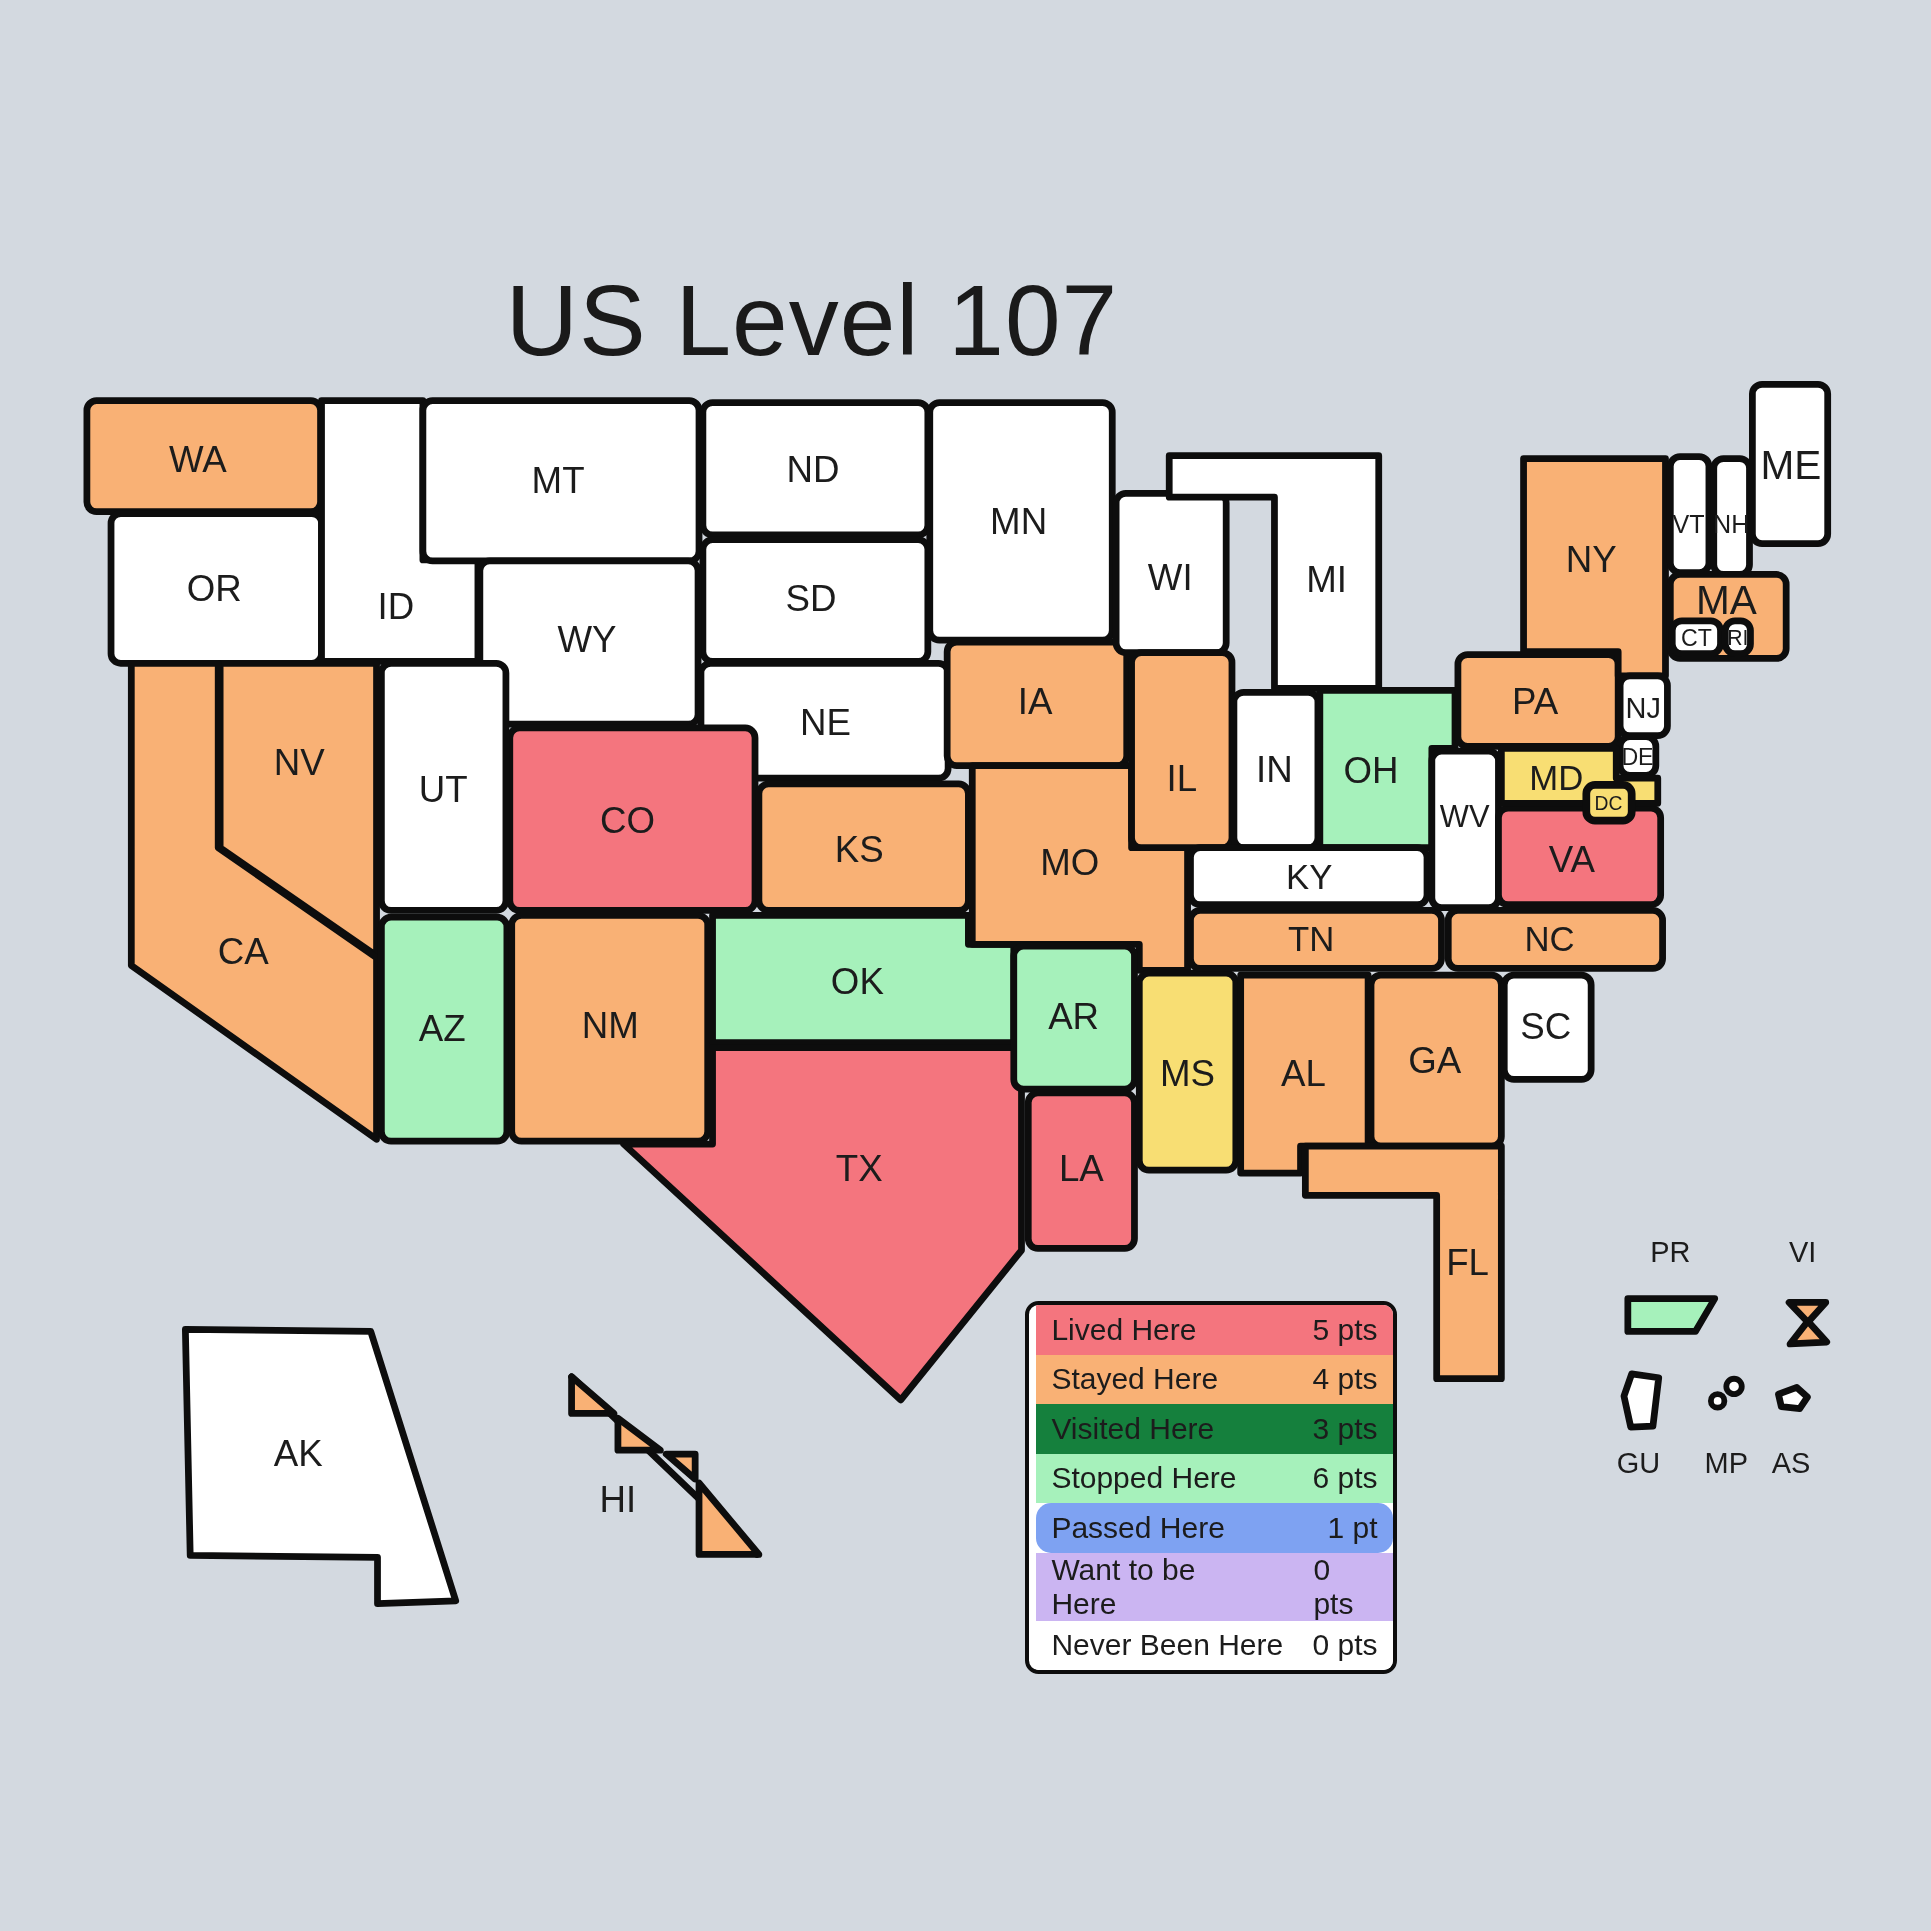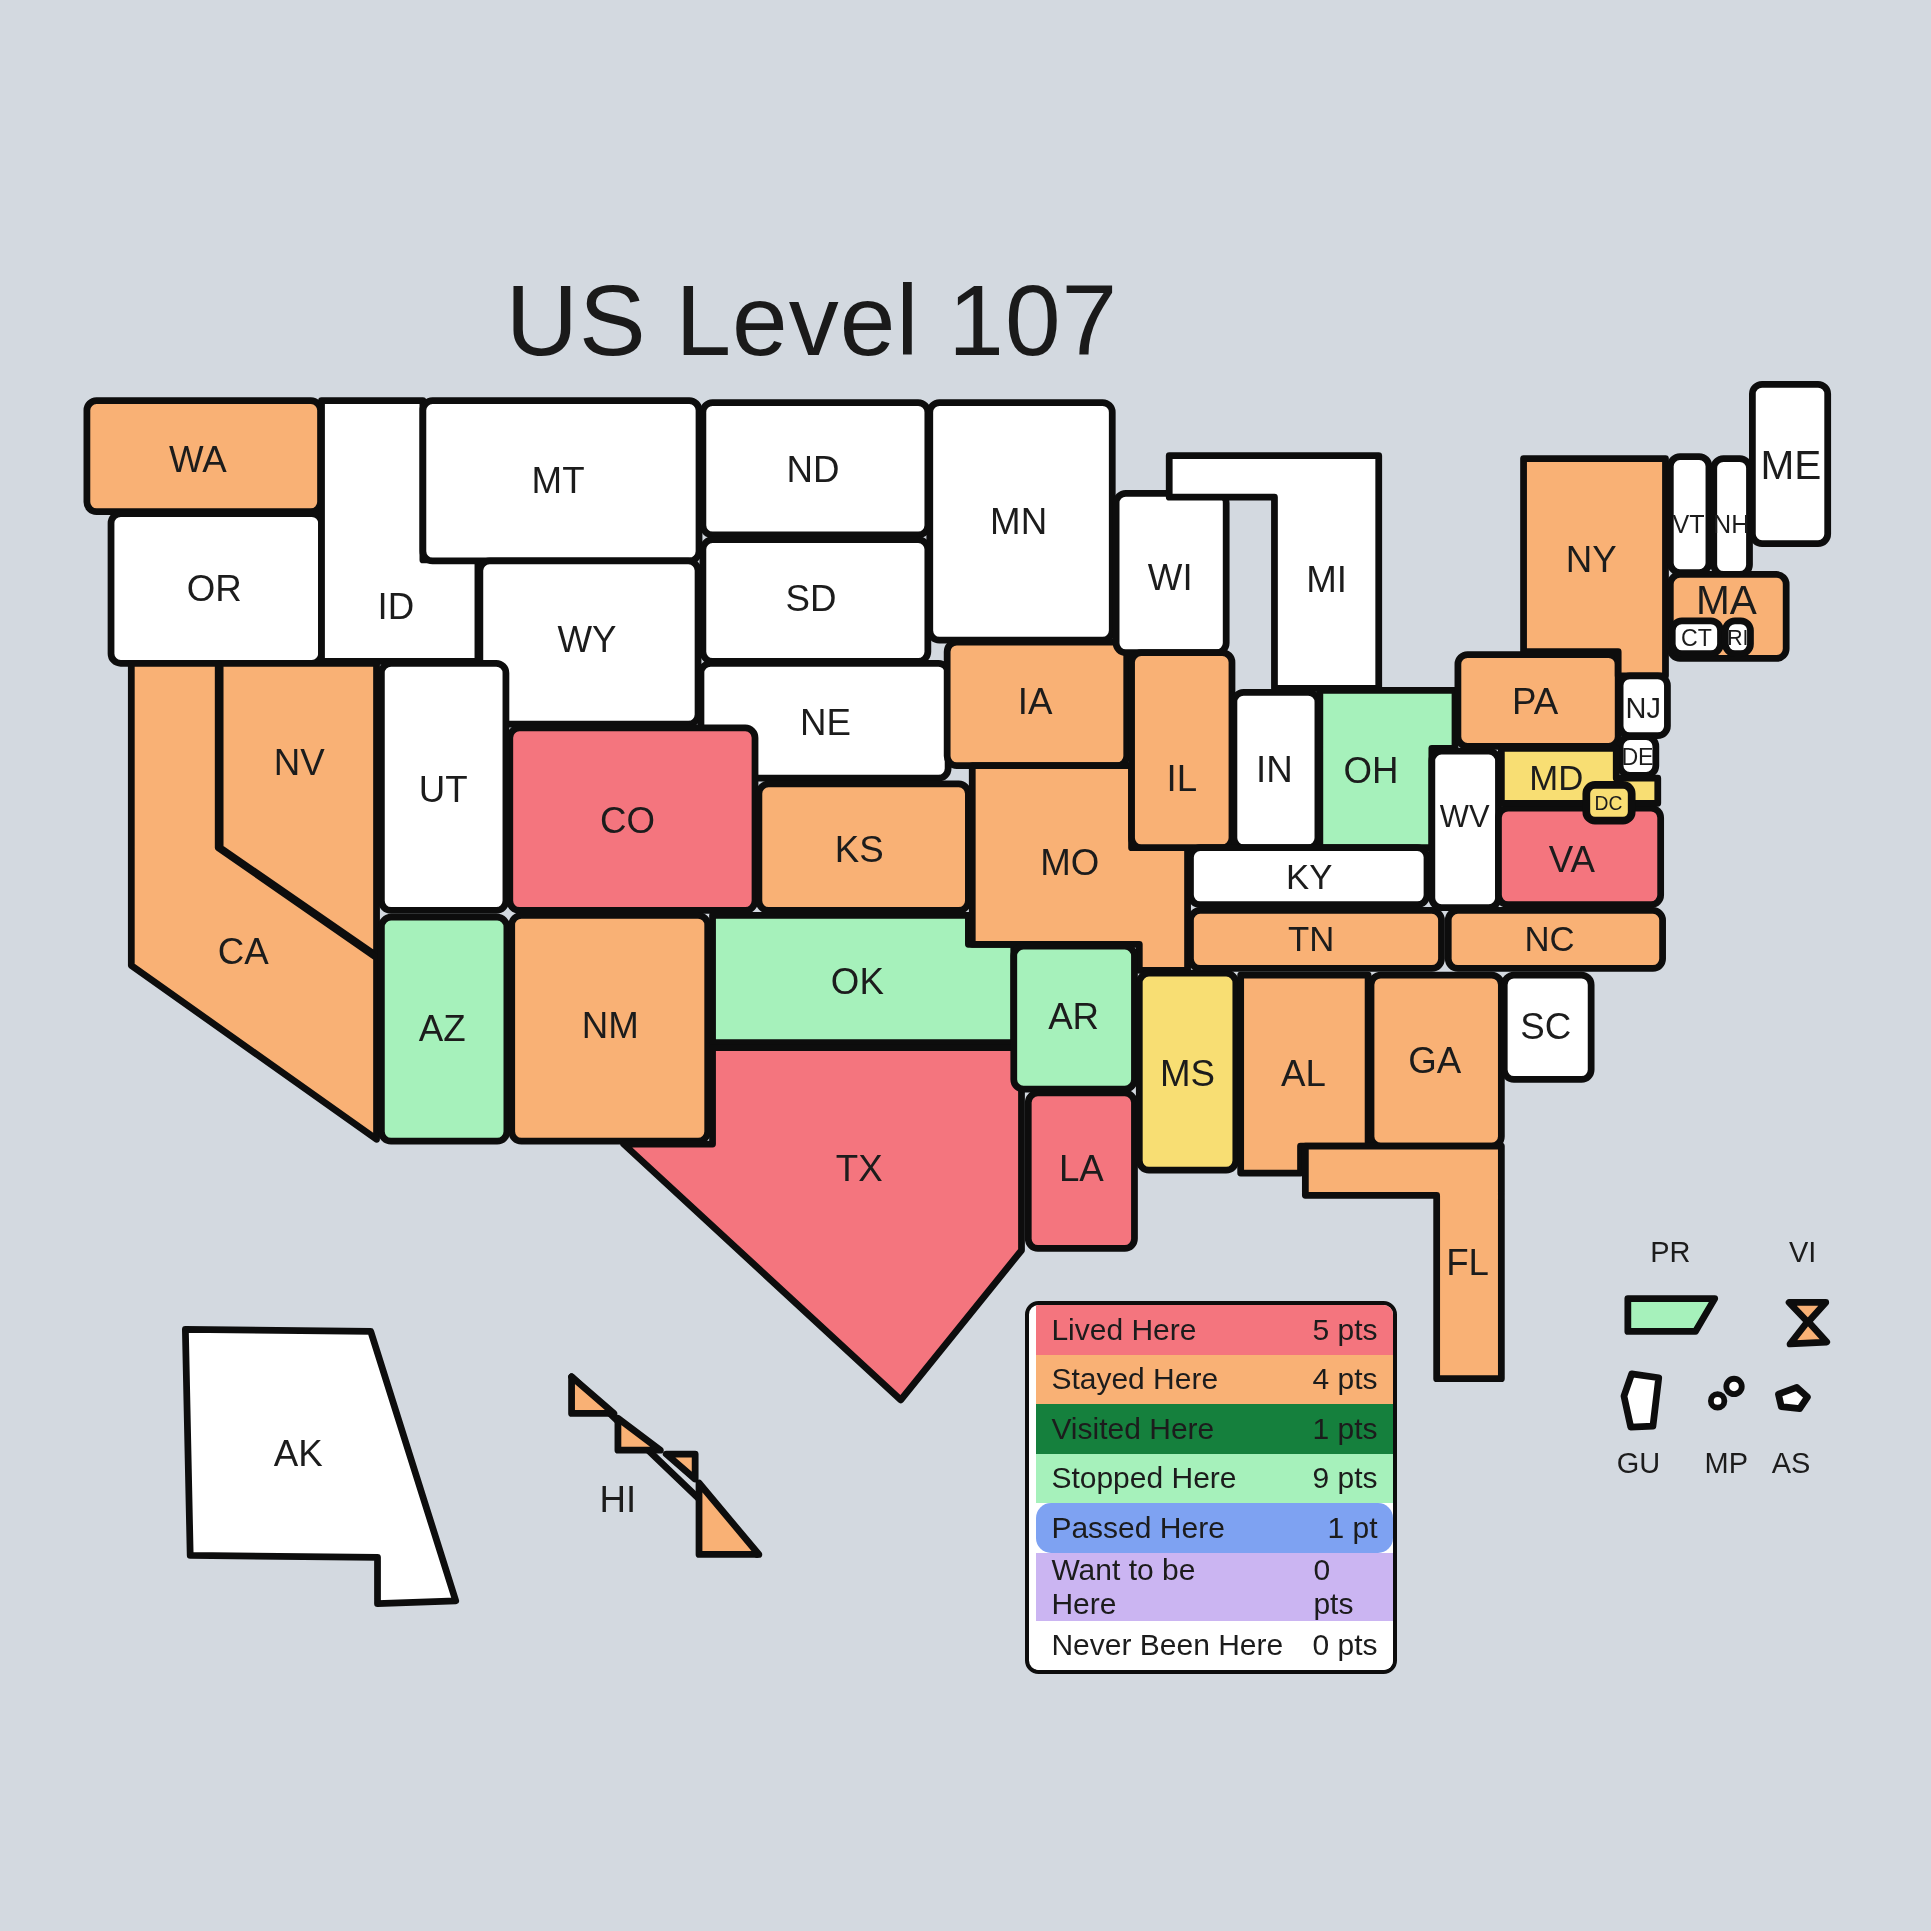--- a/index.html
+++ b/index.html
@@ -256,25 +256,25 @@
       <div class="legend-row" data-interactable="false" style="background: rgb(244, 117, 126);">
         <span data-interactable="false">Lived Here</span>
         <span class="pts" data-interactable="false">5 pts</span>
       </div>
       <div class="legend-row" data-interactable="false" style="background: rgb(249, 177, 117);">
         <span data-interactable="false">Stayed Here</span>
         <span class="pts" data-interactable="false">4 pts</span>
       </div>
       <div class="legend-row" data-interactable="false" style="background: #15803d;">
         <span data-interactable="false">Visited Here</span>
-        <span class="pts" data-interactable="false">1 pts</span>
+        <span class="pts" data-interactable="false">3 pts</span>
       </div>
       <div class="legend-row" data-interactable="false" style="background: rgb(166, 241, 187);">
         <span data-interactable="false">Stopped Here</span>
-        <span class="pts" data-interactable="false">9 pts</span>
+        <span class="pts" data-interactable="false">6 pts</span>
       </div>
       <div class="legend-row" data-interactable="false" style="background: rgb(126, 162, 242); border-radius: 15px;">
         <span data-interactable="false">Passed Here</span>
         <span class="pts" data-interactable="false">1 pt</span>
       </div>
       <div class="legend-row" data-interactable="false" style="background: rgb(203, 181, 242); gap: 36px;">
         <span data-interactable="false">Want to be Here</span>
         <span class="pts" data-interactable="false">0 pts</span>
       </div>
       <div class="legend-row" data-interactable="false" style="background: rgb(255, 255, 255);">

